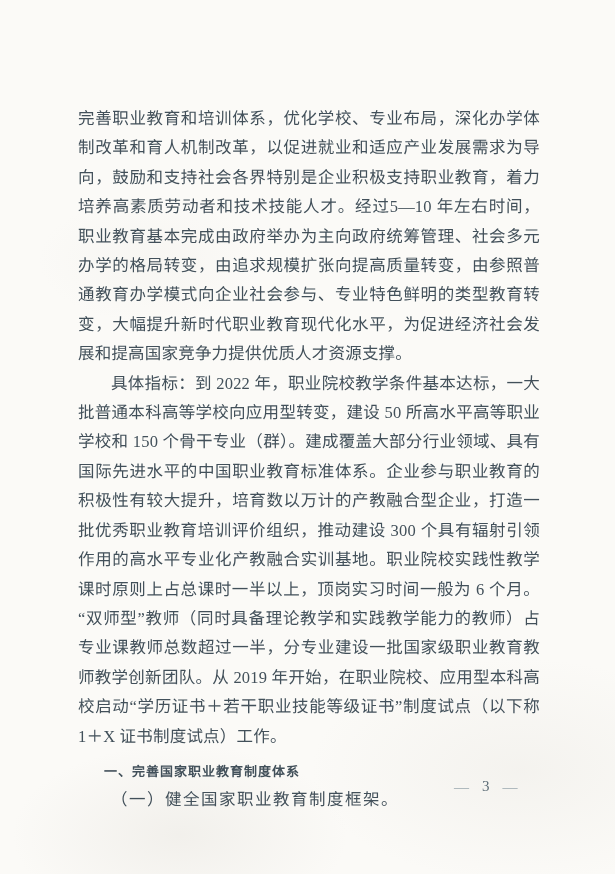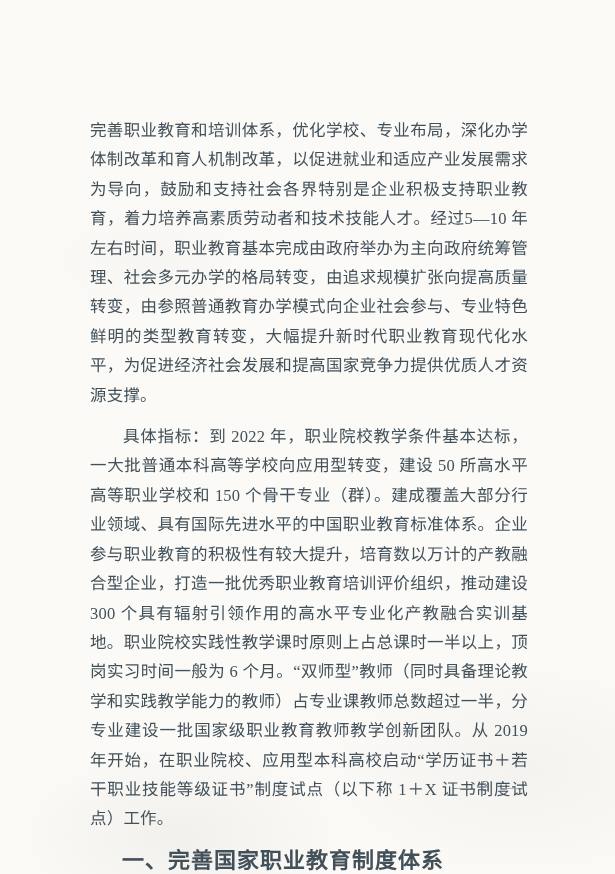--- a/index.html
+++ b/index.html
@@ -27,28 +27,28 @@
   .body-text{
     position:absolute;
     left:78px;top:104px;width:462px;
     color:var(--text);
     font-size:16.5px;
     line-height:29.4px;
     text-align:justify;
     text-justify:inter-character;
     letter-spacing:0.2px;
   }
-  .para{margin:12px;}
+  .para{margin:0;}
   .para.indent{text-indent:2em;}
   .heading-bold{
     margin:6px 0 0 0;
     text-indent:2em;
     font-weight:700;
     font-family:"Liberation Sans","DejaVu Sans",sans-serif;
-    font-size:22px;
+    font-size:13px;
     letter-spacing:1px;
   }
   .heading-sub{
     margin:0;
     text-indent:2em;
     font-weight:400;
     letter-spacing:1.5px;
     font-family:Liberation Mono, monospace;
   }
   .footer{

